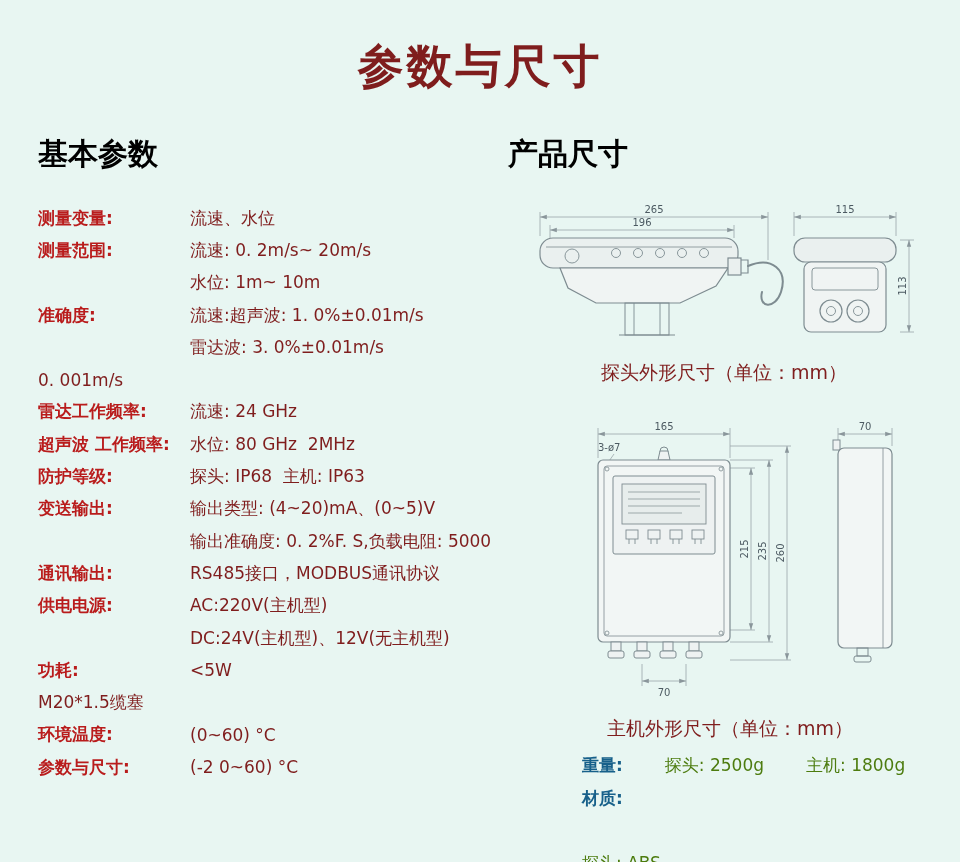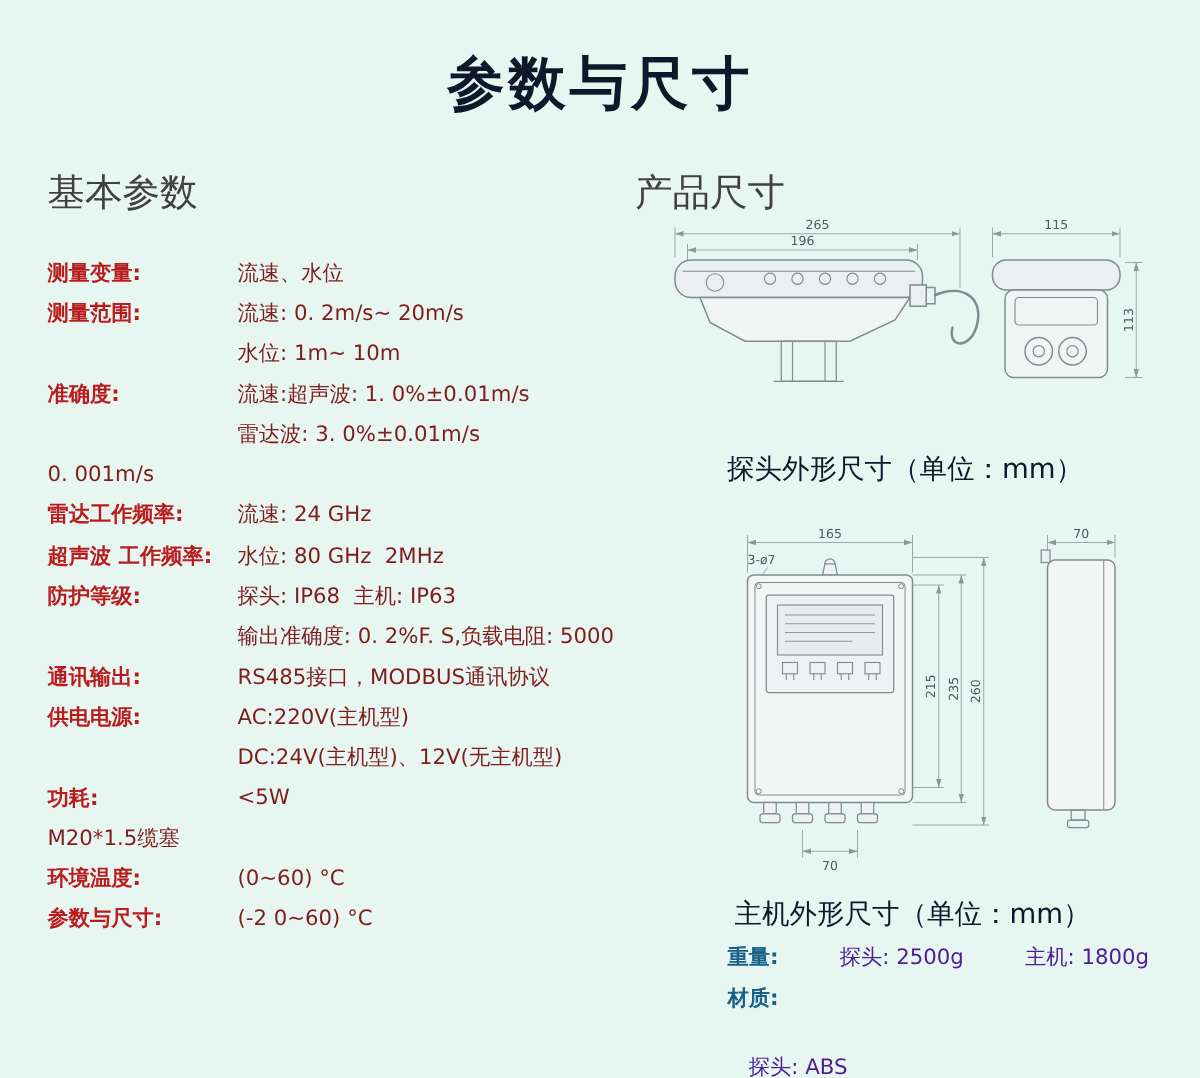--- a/index.html
+++ b/index.html
@@ -6,46 +6,46 @@
   html,body { width:960px; height:862px; }
   body {
     background:#e8f6f2;
     font-family:"DejaVu Sans","Liberation Sans",sans-serif;
     position:relative;
     overflow:hidden;
   }
   .page-title {
     position:absolute; top:36px; left:0; width:960px;
     text-align:center; font-size:46px; font-weight:bold;
-    color:#0f172a; letter-spacing:3px;
+    color:#7f1d1d; letter-spacing:3px;
   }
   .section-h {
-    position:absolute; font-size:30px; font-weight:normal; color:#404040;
+    position:absolute; font-size:30px; font-weight:bold; color:#000000;
   }
   #h-basic { left:38px; top:134px; }
   #h-size  { left:508px; top:134px; }
 
   .params { position:absolute; left:38px; top:202px; width:460px; }
   .param-row { display:flex; align-items:center; height:32.3px; font-size:17px; }
   .param-row .lbl { flex:0 0 152px; color:#b91c1c; font-weight:bold; white-space:pre; }
   .param-row .val { color:#7f1d1d; white-space:pre; }
 
   .fig { position:absolute; }
-  #fig-probe { left:528px; top:170px; width:392px; height:168px;text-align:right; }
+  #fig-probe { left:528px; top:200px; width:392px; height:168px;text-align:right; }
   #fig-main  { left:552px; top:420px; width:356px; height:292px; }
 
-  .caption { position:absolute; font-size:22px; color:#0f172a; text-align:center; }
+  .caption { position:absolute; font-size:19px; color:#7f1d1d; text-align:center; }
   #cap-probe { left:528px; top:360px; width:392px; }
   #cap-main  { left:552px; top:716px; width:356px; }
 
-  .spec-line { position:absolute; left:582px; display:flex; gap:32px; font-size:17px; }
+  .spec-line { position:absolute; left:582px; display:flex; gap:42px; font-size:17px; }
   #spec-weight   { top:754px; }
   #spec-material { top:787px;flex-direction:column; }
   .spec-line .slbl { color:#17608a; font-weight:bold; }
-  .spec-line .sval { color:#4c1d95; white-space:pre;margin-left:17px; }
+  .spec-line .sval { color:#4d7c0f; white-space:pre; }
 
   svg text { font-family:"DejaVu Sans","Liberation Sans",sans-serif; }
 </style>
 </head>
 <body>
 
 <div class="page-title">参数与尺寸</div>
 
 <h2 class="section-h" id="h-basic">基本参数</h2>
 <h2 class="section-h" id="h-size">产品尺寸</h2>
@@ -78,20 +78,24 @@
       <span class="lbl">雷达工作频率:</span>
       <span class="val">流速: 24 GHz</span>
     </div>
   <div class="param-row">
       <span class="lbl">超声波 工作频率:</span>
       <span class="val">水位: 80 GHz  2MHz</span>
     </div>
   <div class="param-row">
       <span class="lbl">防护等级:</span>
       <span class="val">探头: IP68  主机: IP63</span>
+    </div>
+  <div class="param-row">
+      <span class="lbl">变送输出:</span>
+      <span class="val">输出类型: (4~20)mA、(0~5)V</span>
     </div>
   <div class="param-row">
       <span class="lbl"></span>
       <span class="val">输出准确度: 0. 2%F. S,负载电阻: 5000</span>
     </div>
   <div class="param-row">
       <span class="lbl">通讯输出:</span>
       <span class="val">RS485接口，MODBUS通讯协议</span>
     </div>
   <div class="param-row">

